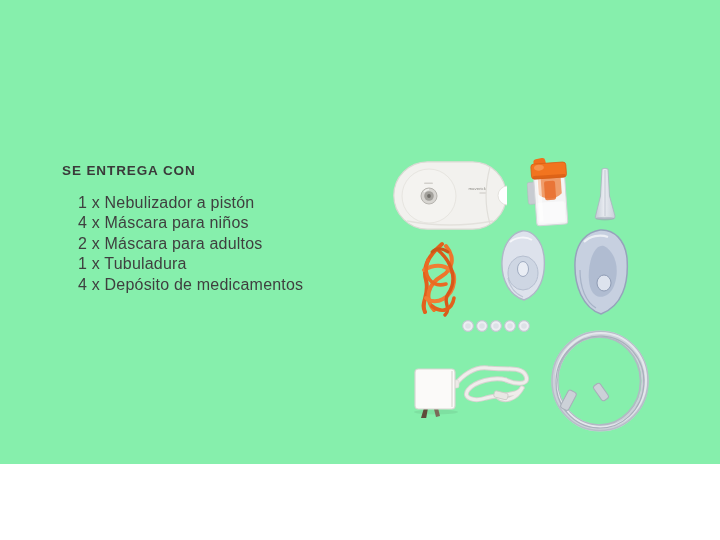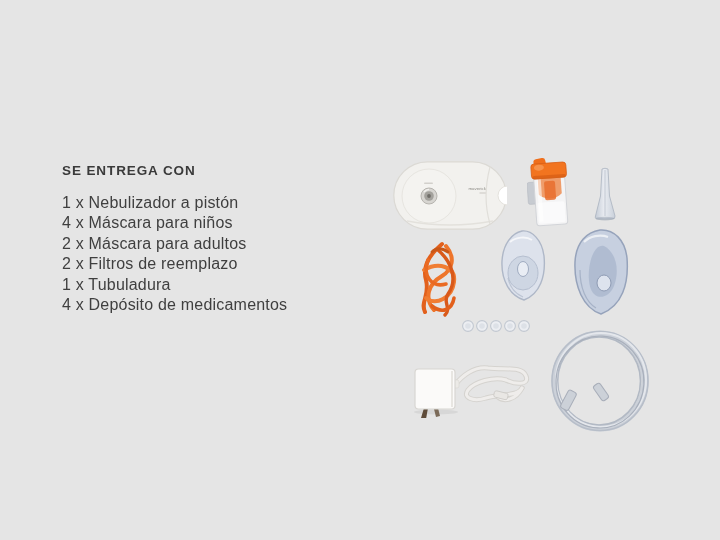--- a/index.html
+++ b/index.html
@@ -1,43 +1,42 @@
 <!DOCTYPE html>
 <html><head>
 <meta charset="utf-8">
 <style>
   html,body{margin:0;padding:0;background:#ffffff;}
   .canvas{
-    position:relative;width:720px;height:540px;background:#e5e5e5;
+    position:relative;width:720px;height:464px;background:#86efac;
     font-family:"Liberation Sans",sans-serif;overflow:hidden;
   }
   .info{position:absolute;left:62px;top:163px;width:300px;}
   .info h2{
     margin:0;font-size:13.5px;font-weight:700;letter-spacing:.9px;
     color:#3a3a3a;
   }
   .info ul{
-    margin:15px 0 0 0;padding:0;list-style:none;
+    margin:15px 0 0 16px;padding:0;list-style:none;
     font-size:16px;line-height:20.4px;color:#3f3f3f;letter-spacing:.2px;
   }
   .fig{position:absolute;}
   .fig svg{display:block;}
 </style>
 </head>
 <body>
 
 <div class="canvas">
 
   <section class="info">
     <h2>SE ENTREGA CON</h2>
     <ul>
       <li>1 x Nebulizador a pistón</li>
       <li>4 x Máscara para niños</li>
       <li>2 x Máscara para adultos</li>
-      <li>2 x Filtros de reemplazo</li>
       <li>1 x Tubuladura</li>
       <li>4 x Depósito de medicamentos</li>
     </ul>
   </section>
 
   <div>
 
     <div class="fig" style="left:393px;top:161px">
       <svg width="114" height="69" viewBox="0 0 114 69">
         <rect x="0.8" y="0.8" width="112.4" height="67.4" rx="33.7" fill="#f2f1ee" stroke="#dbd9d4" stroke-width="1.2"></rect>

